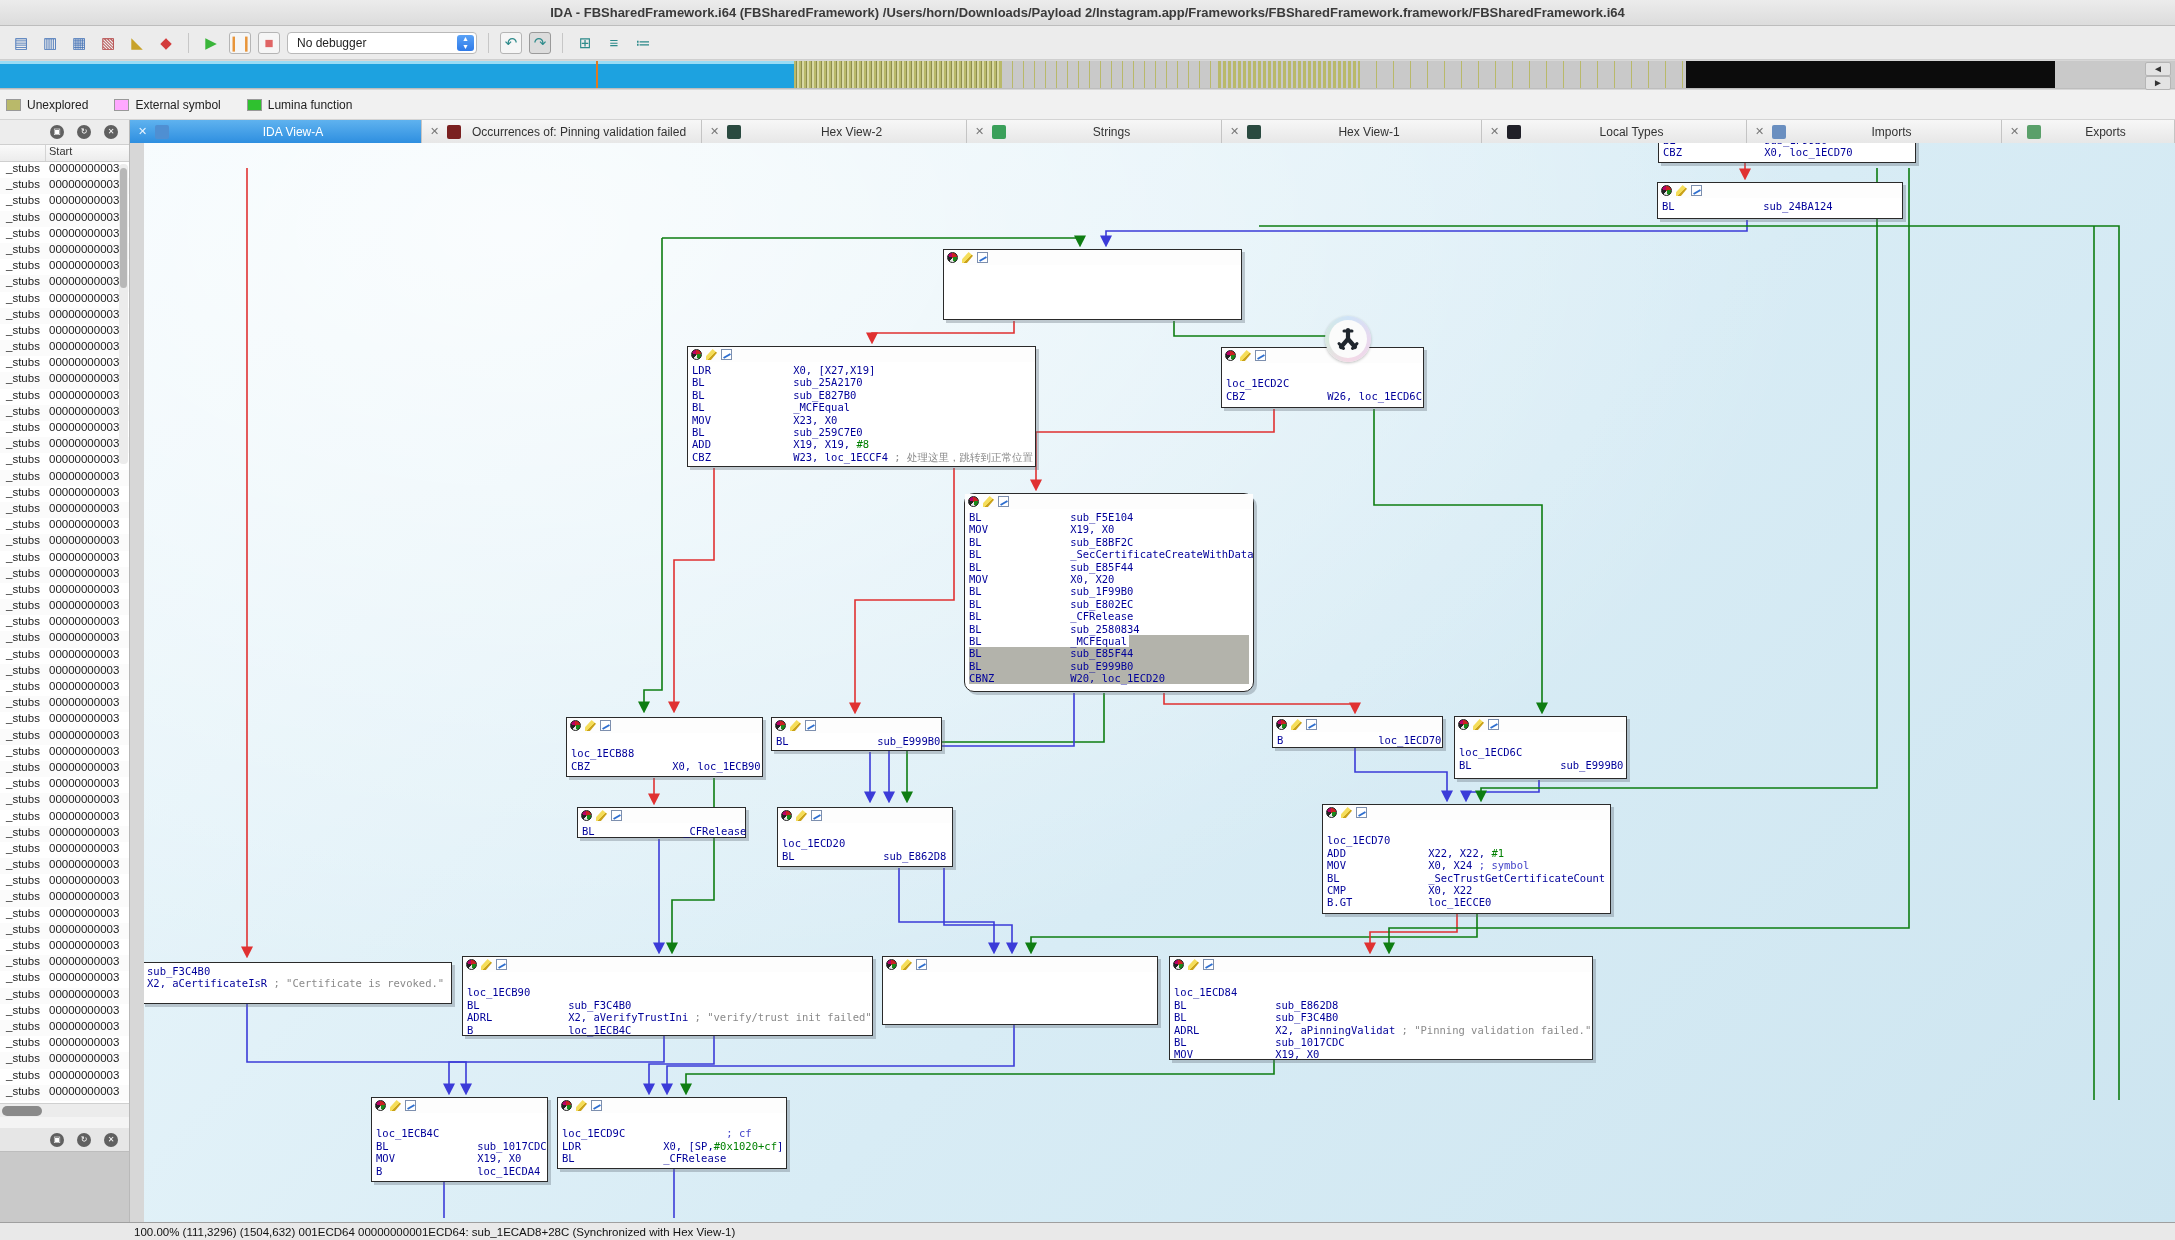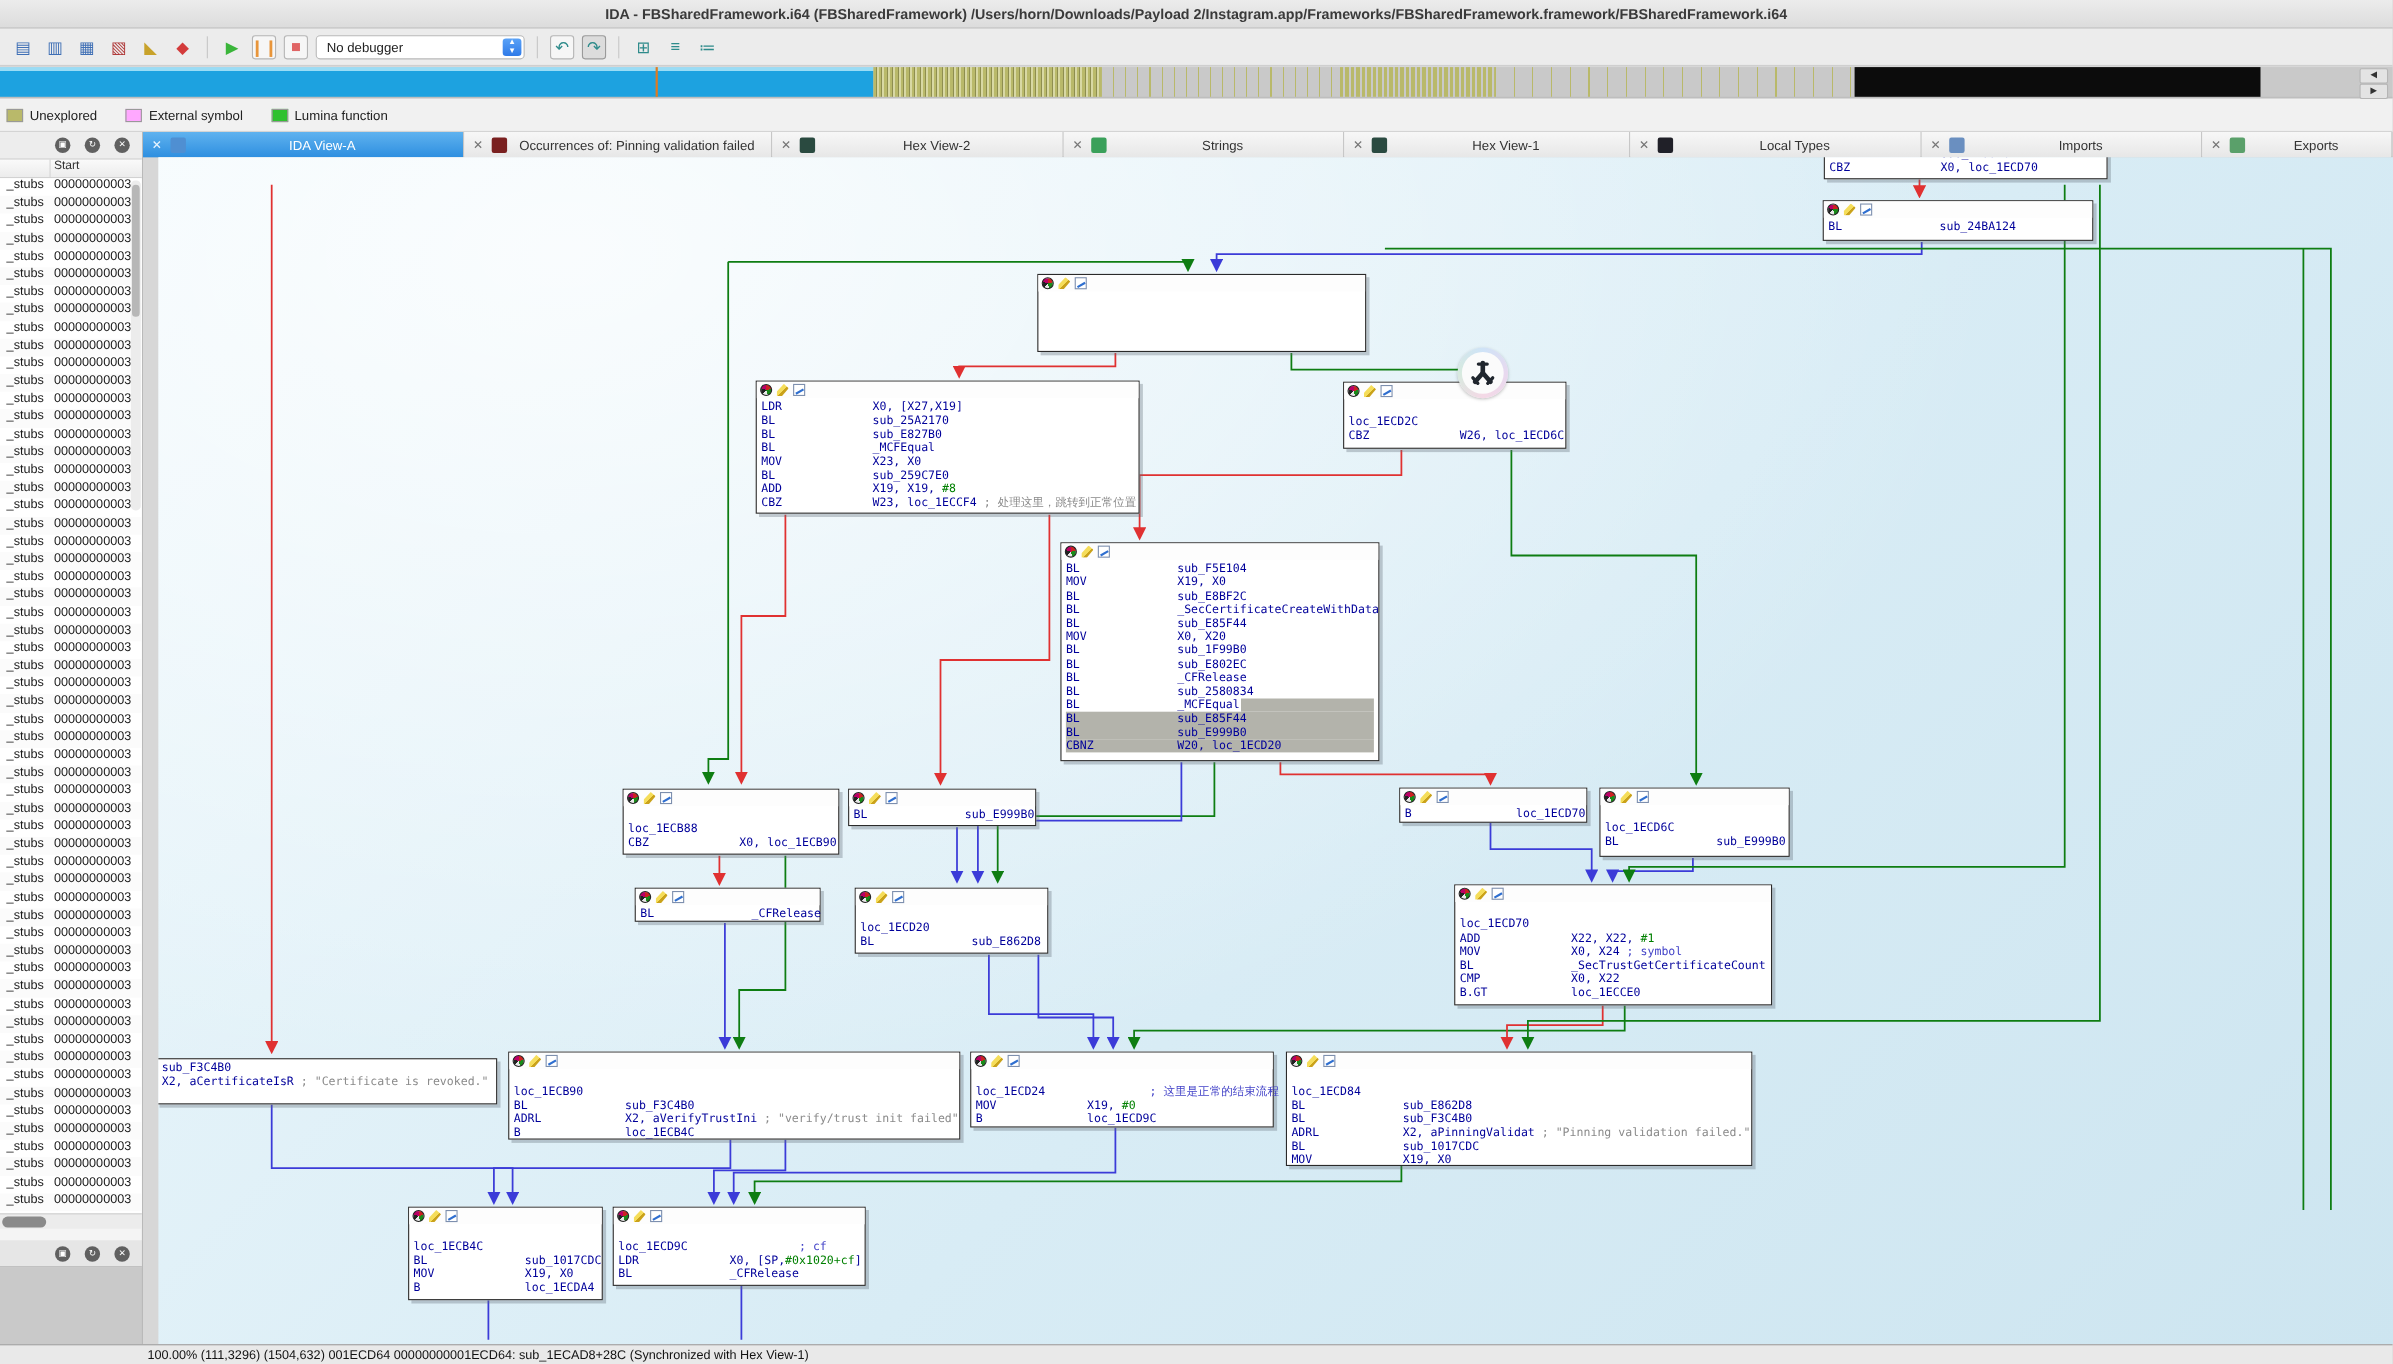--- a/index.html
+++ b/index.html
@@ -598,21 +598,21 @@
           <span class="ic ic-wheel"></span>
           <span class="ic ic-edit"></span>
           <span class="ic ic-chart"></span>
         </div>
         <div class="node-body">
           <div class="ln"><span class="o"></span></div>
           <div class="ln"><span class="o">loc_1ECD2C</span></div>
           <div class="ln"><span class="m">CBZ             </span><span class="o">W26, loc_1ECD6C</span></div>
         </div>
       </div>
-      <div class="node" style="left: 820px; top: 350px; width: 290px; height: 199px;">
+      <div class="node" style="left: 820px; top: 350px; width: 290px; height: 199px; border-radius: 10px;">
         <div class="node-header">
           <span class="ic ic-wheel"></span>
           <span class="ic ic-edit"></span>
           <span class="ic ic-chart"></span>
         </div>
         <div class="node-body">
           <div class="ln"><span class="m">BL              </span><span class="o">sub_F5E104</span></div>
           <div class="ln"><span class="m">MOV             </span><span class="o">X19, X0</span></div>
           <div class="ln"><span class="m">BL              </span><span class="o">sub_E8BF2C</span></div>
           <div class="ln"><span class="m">BL              </span><span class="o">_SecCertificateCreateWithData</span></div>
@@ -729,26 +729,20 @@
           <div class="ln"><span class="m">ADRL            </span><span class="o">X2, aVerifyTrustIni</span><span class="c"> ; "verify/trust init failed"</span></div>
           <div class="ln"><span class="m">B               </span><span class="o">loc_1ECB4C</span></div>
         </div>
       </div>
       <div class="node" style="left: 738px; top: 813px; width: 276px; height: 69px;">
         <div class="node-header">
           <span class="ic ic-wheel"></span>
           <span class="ic ic-edit"></span>
           <span class="ic ic-chart"></span>
         </div>
-        <div class="node-body">
-          <div class="ln"><span class="o"></span></div>
-          <div class="ln"><span class="o">loc_1ECD24</span><span class="cb">               ; 这里是正常的结束流程</span></div>
-          <div class="ln"><span class="m">MOV             </span><span class="o">X19, </span><span class="n">#0</span></div>
-          <div class="ln"><span class="m">B               </span><span class="o">loc_1ECD9C</span></div>
-        </div>
       </div>
       <div class="node" style="left: 1025px; top: 813px; width: 424px; height: 104px;">
         <div class="node-header">
           <span class="ic ic-wheel"></span>
           <span class="ic ic-edit"></span>
           <span class="ic ic-chart"></span>
         </div>
         <div class="node-body">
           <div class="ln"><span class="o"></span></div>
           <div class="ln"><span class="o">loc_1ECD84</span></div>

